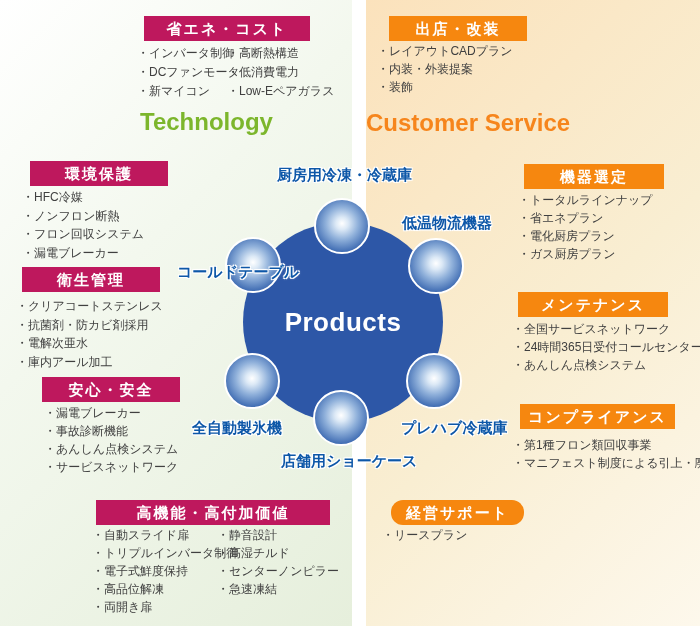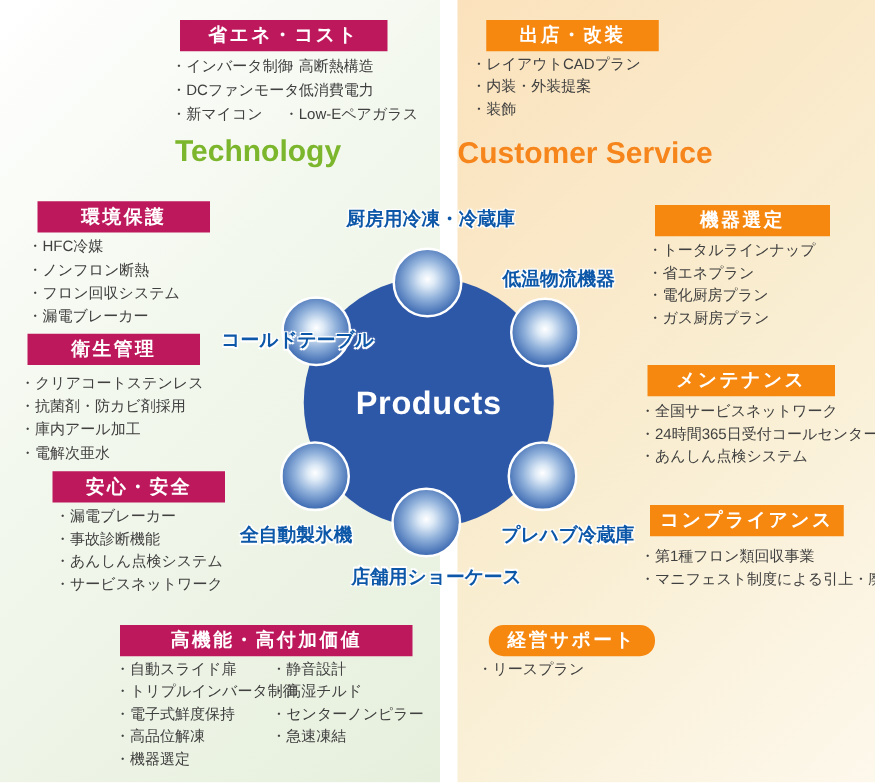--- a/index.html
+++ b/index.html
@@ -76,43 +76,43 @@
       <li>・フロン回収システム</li>
       <li>・漏電ブレーカー</li>
     </ul>
   </div>
 
   <div class="hd green" style="left:22px; top:267px; width:138px;">衛生管理</div>
   <div class="lst" style="left:16px; top:297px;">
     <ul>
       <li>・クリアコートステンレス</li>
       <li>・抗菌剤・防カビ剤採用</li>
+      <li>・電解次亜水</li>
       <li>・庫内アール加工</li>
-      <li>・電解次亜水</li>
     </ul>
   </div>
 
   <div class="hd green" style="left:42px; top:377px; width:138px;">安心・安全</div>
   <div class="lst" style="left:44px; top:404px; line-height:18px;">
     <ul>
       <li>・漏電ブレーカー</li>
       <li>・事故診断機能</li>
       <li>・あんしん点検システム</li>
       <li>・サービスネットワーク</li>
     </ul>
   </div>
 
   <div class="hd green" style="left:96px; top:500px; width:234px;">高機能・高付加価値</div>
   <div class="lst cols" style="left:92px; top:526px; line-height:18px;">
     <ul style="width:125px;">
       <li>・自動スライド扉</li>
       <li>・トリプルインバータ制御</li>
       <li>・電子式鮮度保持</li>
       <li>・高品位解凍</li>
-      <li>・機器選定</li>
+      <li>・両開き扉</li>
     </ul>
     <ul>
       <li>・静音設計</li>
       <li>・高湿チルド</li>
       <li>・センターノンピラー</li>
       <li>・急速凍結</li>
     </ul>
   </div>
 
   <div class="hd orange" style="left:389px; top:16px; width:138px;">出店・改装</div>

